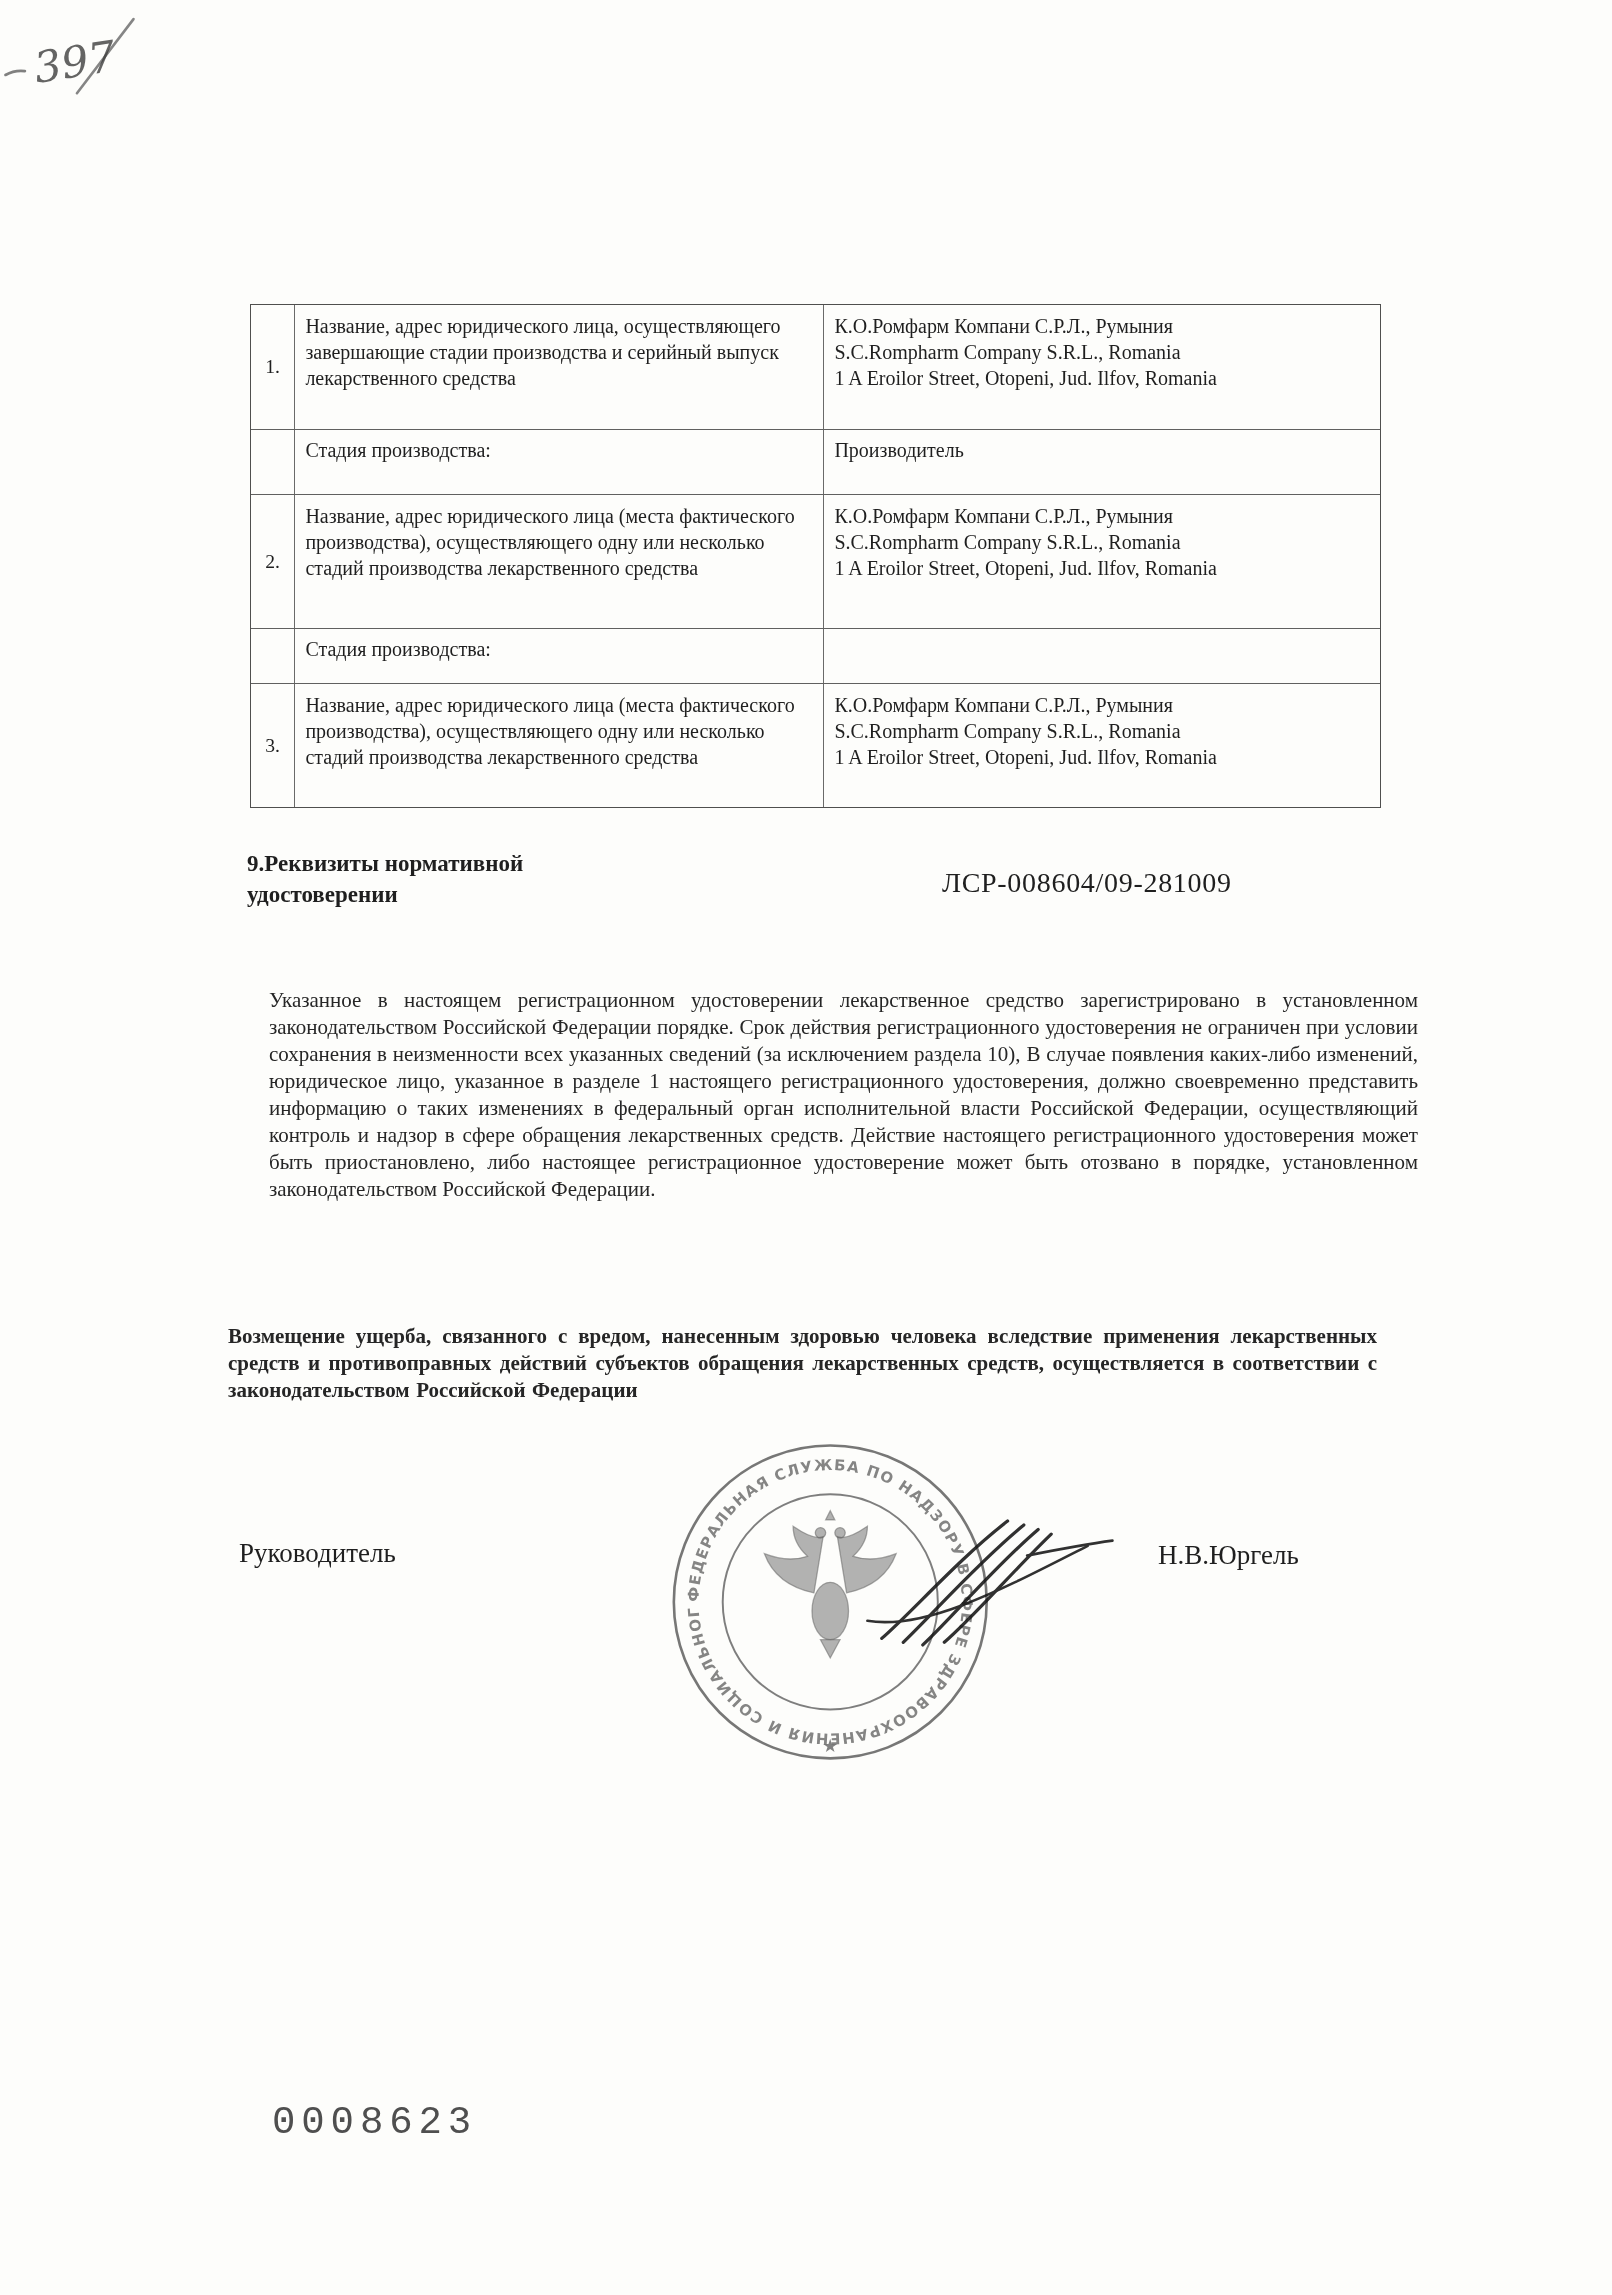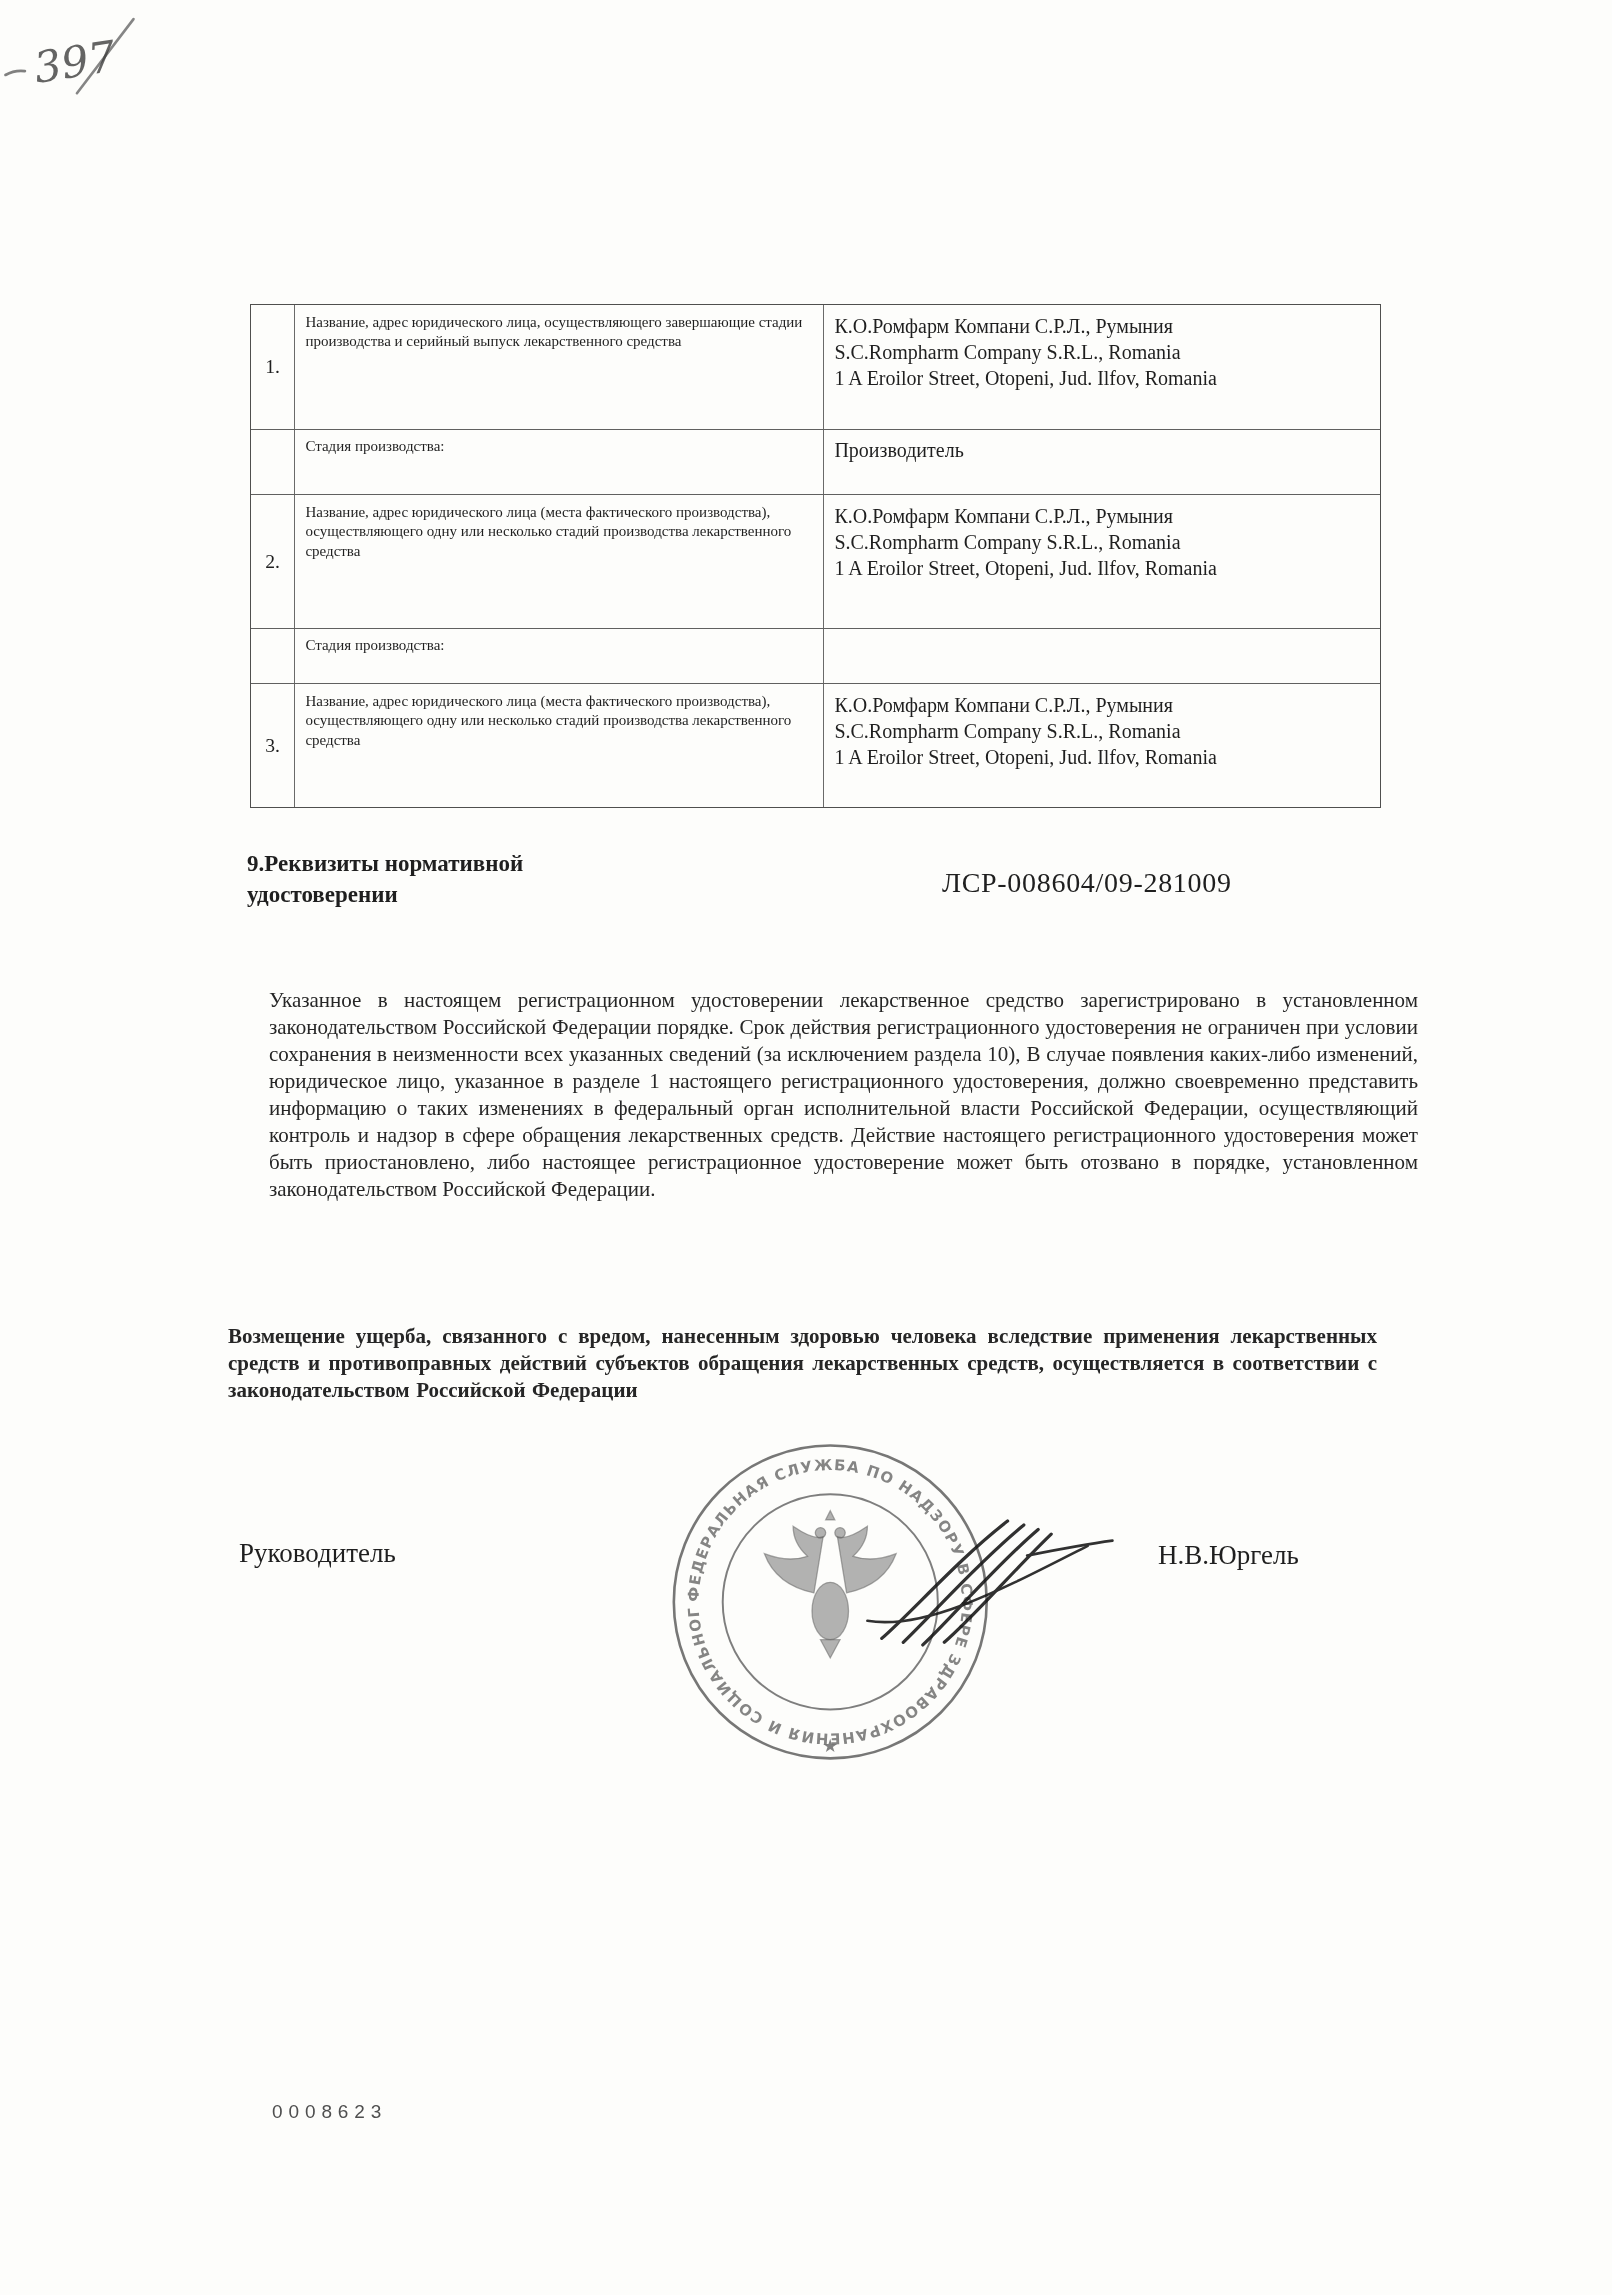--- a/index.html
+++ b/index.html
@@ -24,21 +24,21 @@
   .cell{box-sizing:border-box;}
   .cell.num{
     width:44px;flex:0 0 44px;
     border-right:1.3px solid rgba(35,35,35,.68);
     display:flex;align-items:center;justify-content:center;
     font-size:19.6px;
   }
   .cell.label{
     width:529px;flex:0 0 529px;
     border-right:1.3px solid rgba(35,35,35,.68);
-    padding:7.8px 10.4px;font-size:15px;line-height:1.3;
+    padding:7.8px 10.4px;font-size:20px;line-height:1.3;
   }
   .cell.value{flex:1;padding:7.8px 10.4px;font-size:20px;line-height:1.3;}
   .stage .cell.label,.stage .cell.value{padding-top:6.5px;}
   
   .sec10-title{
     position:absolute;left:247px;top:848px;
     font-weight:bold;font-size:23px;line-height:1.35;
   }
   .reg-number{
     position:absolute;left:905px;top:867px;
@@ -52,22 +52,22 @@
   }
   .para1{top:966px;margin-left:41px;}
   .para2{top:1302px;font-weight:bold;word-spacing:1.3px;}
   
   .sig-role{position:absolute;left:239px;top:1538px;font-size:27px;}
   .sig-name{position:absolute;left:1158px;top:1540px;font-size:27px;}
   .seal-svg{position:absolute;left:652px;top:1422px;width:496px;height:365px;}
   
   .doc-number{
     position:absolute;left:272px;top:2101px;
-    font-family:Liberation Sans, sans-serif;
-    font-size:19px;letter-spacing:5.9px;color:#4f4f4f;text-align:right;
+    font-family:Liberation Mono, monospace;
+    font-size:39px;letter-spacing:5.9px;color:#4f4f4f;text-align:right;
   }
   .handwriting-svg{position:absolute;left:0;top:9.8px;width:189px;height:117px;}
   .hand-text{
     font-family:"DejaVu Serif", serif;font-style:italic;
     fill:#3e3e3e;opacity:.8;
   }
 </style>
 </head>
 <body>
 

